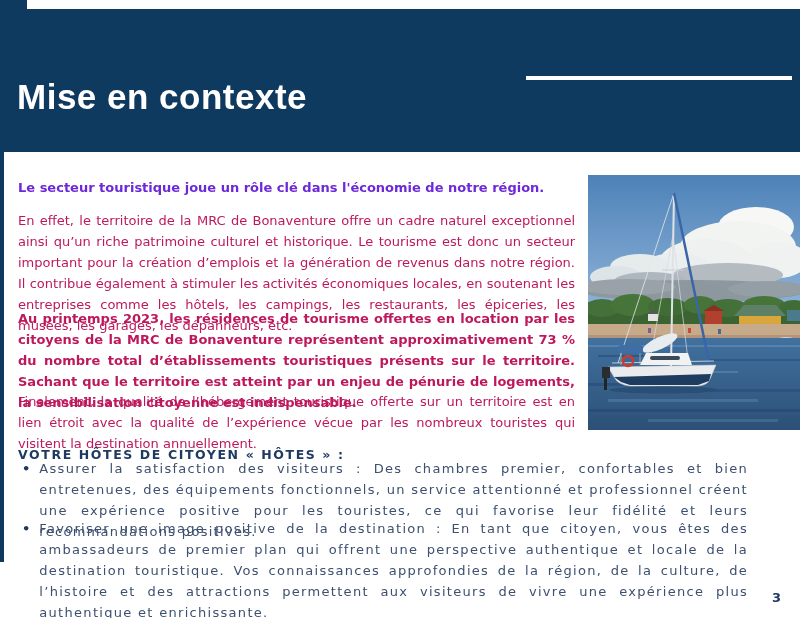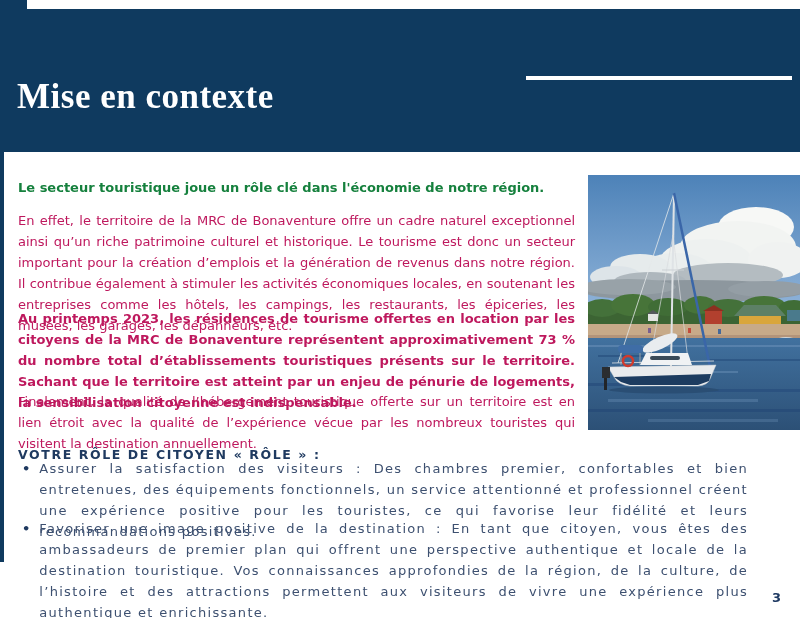--- a/index.html
+++ b/index.html
@@ -7,28 +7,28 @@
     width:800px;height:618px;position:relative;overflow:hidden;
     background:#ffffff;
     font-family:"DejaVu Sans","Liberation Sans",sans-serif;
   }
   
   .corner-block{position:absolute;left:0;top:0;width:27px;height:9px;background:#0f3a5f;}
   .header-band{position:absolute;left:0;top:9px;width:800px;height:143px;background:#0f3a5f;}
   .left-accent-bar{position:absolute;left:0;top:152px;width:4px;height:410px;background:#0f3a5f;}
   .page-title{
     position:absolute;left:17px;top:54px;
-    font-family:Liberation Serif, serif;
+    font-family:Liberation Sans, sans-serif;
     font-size:35px;font-weight:bold;color:#ffffff;letter-spacing:0.5px;
   }
   .header-rule{position:absolute;left:526px;top:76px;width:266px;height:4px;background:#ffffff;}
   
   .intro{
     position:absolute;left:18px;top:166px;width:557px;
-    font-size:13px;font-weight:bold;color:#15803d;line-height:18px;
+    font-size:13px;font-weight:bold;color:#6d28d9;line-height:18px;
   }
   .para{
     position:absolute;left:18px;width:557px;
     font-size:13px;color:#be185d;line-height:21px;
     text-align:justify;
   }
   .para-2{top:197px;}
   .para-3{top:295px;font-weight:bold;}
   .para-4{top:379px;margin-top:12px;}
   .role-heading{
@@ -60,21 +60,21 @@
 <div class="header-band"></div>
 <div class="left-accent-bar"></div>
 <h1 class="page-title">Mise en contexte</h1>
 <div class="header-rule"></div>
 
 <p class="intro">Le secteur touristique joue un rôle clé dans l'économie de notre région.</p>
 <p class="para para-2">En effet, le territoire de la MRC de Bonaventure offre un cadre naturel exceptionnel ainsi qu’un riche patrimoine culturel et historique. Le tourisme est donc un secteur important pour la création d’emplois et la génération de revenus dans notre région. Il contribue également à stimuler les activités économiques locales, en soutenant les entreprises comme les hôtels, les campings, les restaurants, les épiceries, les musées, les garages, les dépanneurs, etc.</p>
 <p class="para para-3">Au printemps 2023, les résidences de tourisme offertes en location par les citoyens de la MRC de Bonaventure représentent approximativement 73 % du nombre total d’établissements touristiques présents sur le territoire. Sachant que le territoire est atteint par un enjeu de pénurie de logements, la sensibilisation citoyenne est indispensable.</p>
 <p class="para para-4">Finalement, la qualité de l’hébergement touristique offerte sur un territoire est en lien étroit avec la qualité de l’expérience vécue par les nombreux touristes qui visitent la destination annuellement.</p>
 
-<h2 class="role-heading">VOTRE RÔLE DE CITOYEN « RÔLE » :</h2>
+<h2 class="role-heading">VOTRE HÔTES DE CITOYEN « HÔTES » :</h2>
 
 <div class="bullet bullet-1">
   <span class="bullet-dot">•</span>
   <span class="bullet-text">Assurer la satisfaction des visiteurs : Des chambres premier, confortables et bien entretenues, des équipements fonctionnels, un service attentionné et professionnel créent une expérience positive pour les touristes, ce qui favorise leur fidélité et leurs recommandations positives.</span>
 </div>
 <div class="bullet bullet-2">
   <span class="bullet-dot">•</span>
   <span class="bullet-text">Favoriser une image positive de la destination : En tant que citoyen, vous êtes des ambassadeurs de premier plan qui offrent une perspective authentique et locale de la destination touristique. Vos connaissances approfondies de la région, de la culture, de l’histoire et des attractions permettent aux visiteurs de vivre une expérience plus authentique et enrichissante.</span>
 </div>
 

